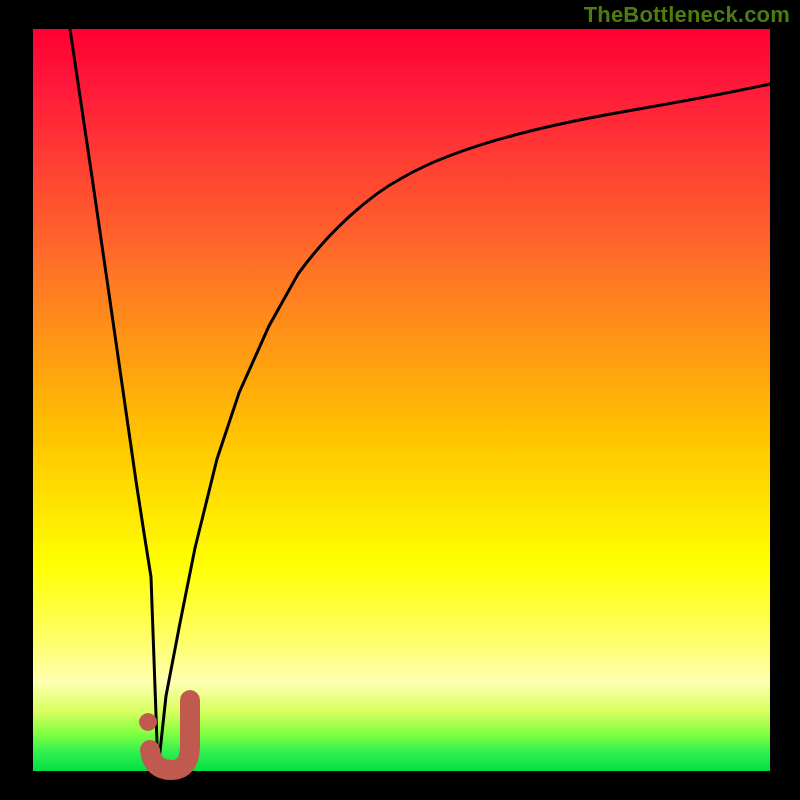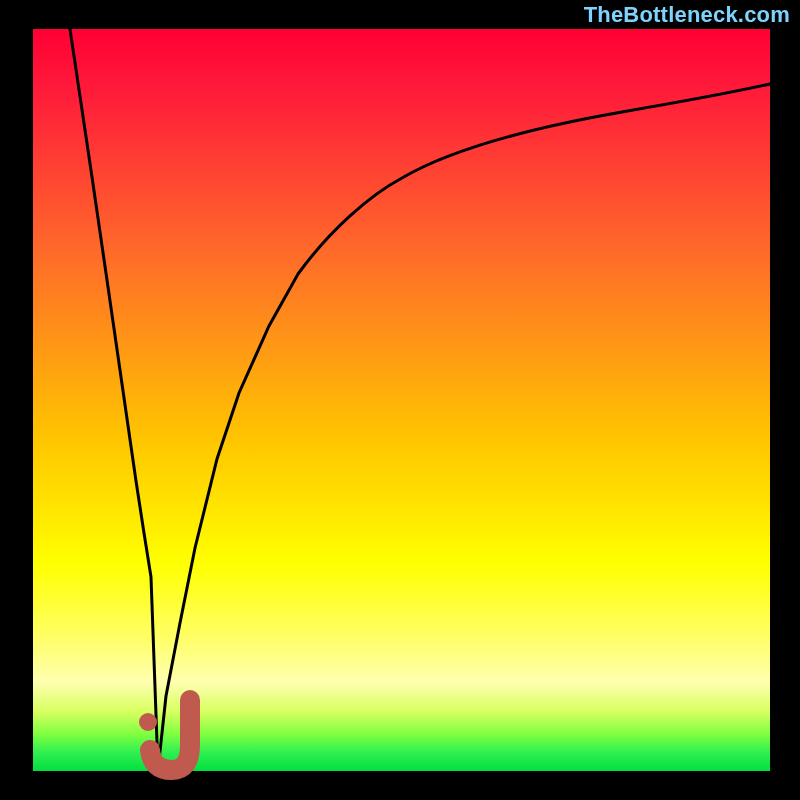--- a/index.html
+++ b/index.html
@@ -21,21 +21,21 @@
     top: 0;
     left: 0;
   }
   .watermark {
     position: absolute;
     top: 2px;
     right: 10px;
     font-family: Arial, Helvetica, sans-serif;
     font-size: 22px;
     font-weight: 600;
-    color: #7dd3fc;
+    color: #4d7c0f;
     letter-spacing: 0.2px;
     user-select: none;
   }
 </style>
 </head>
 <body>
 
 <div class="stage">
 
   <svg class="plot" width="800" height="800" viewBox="0 0 800 800">

